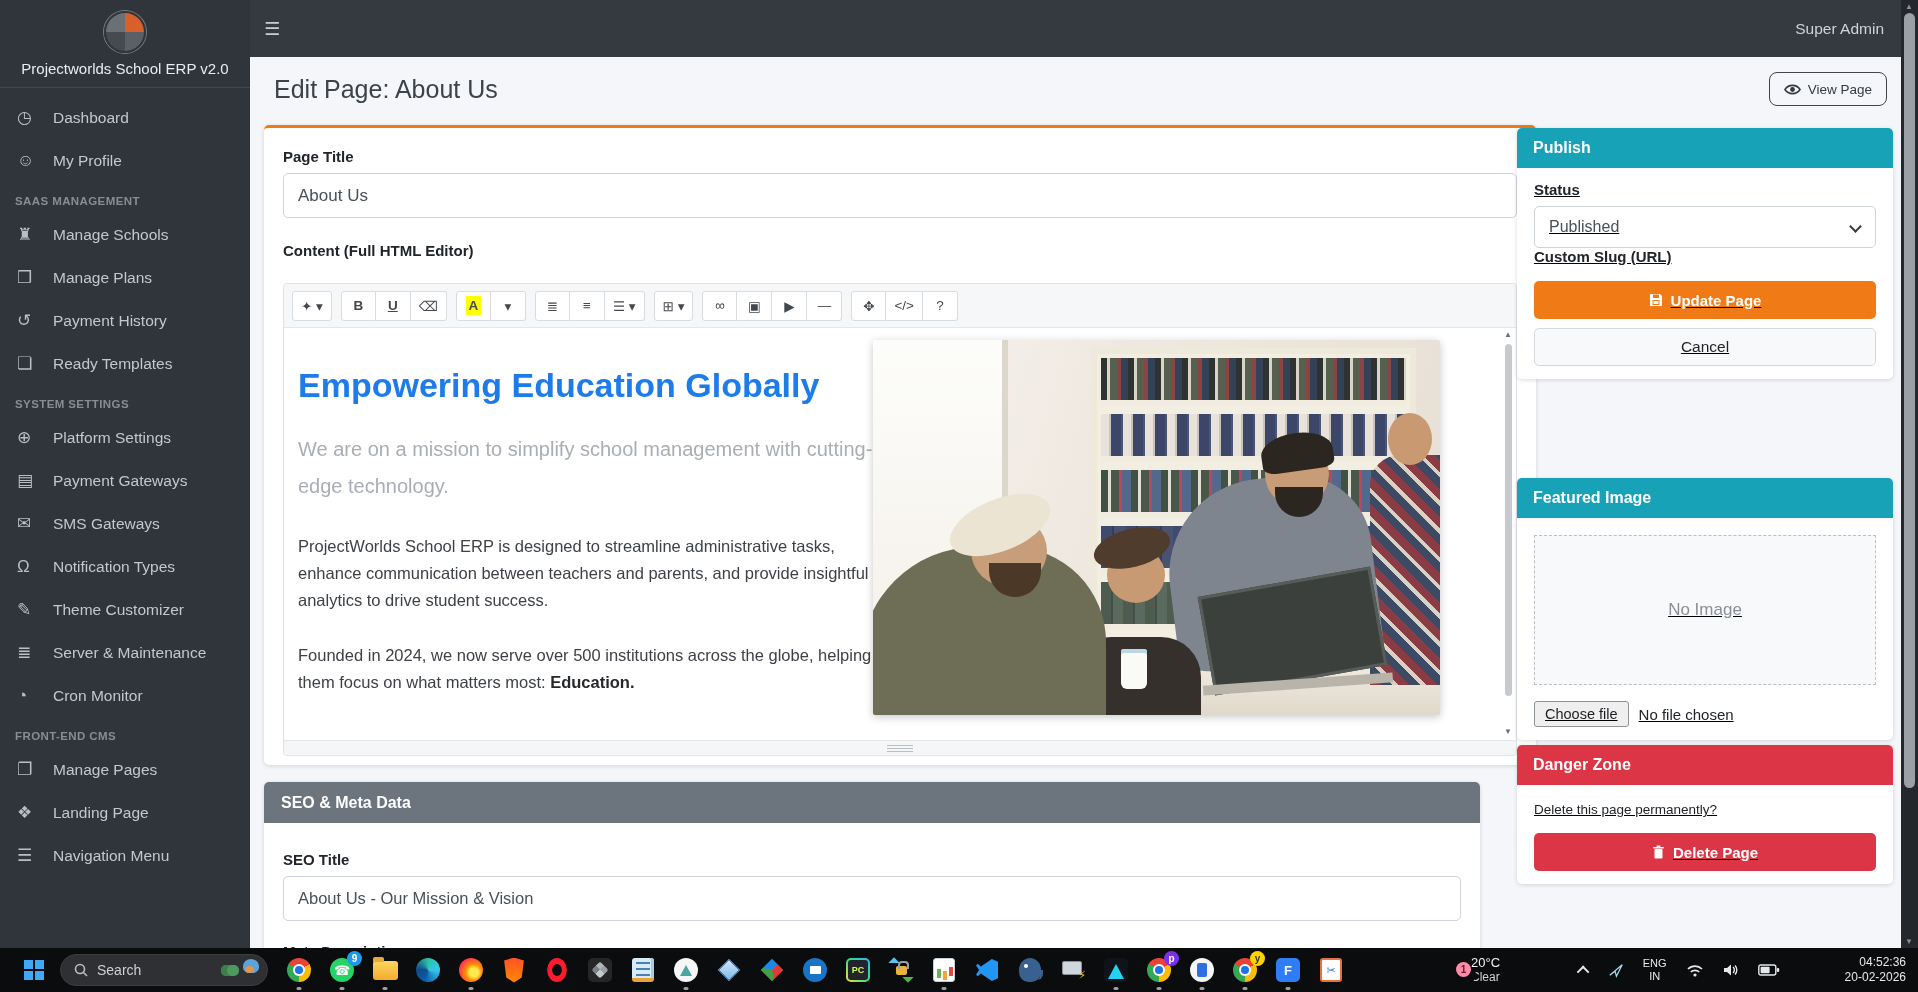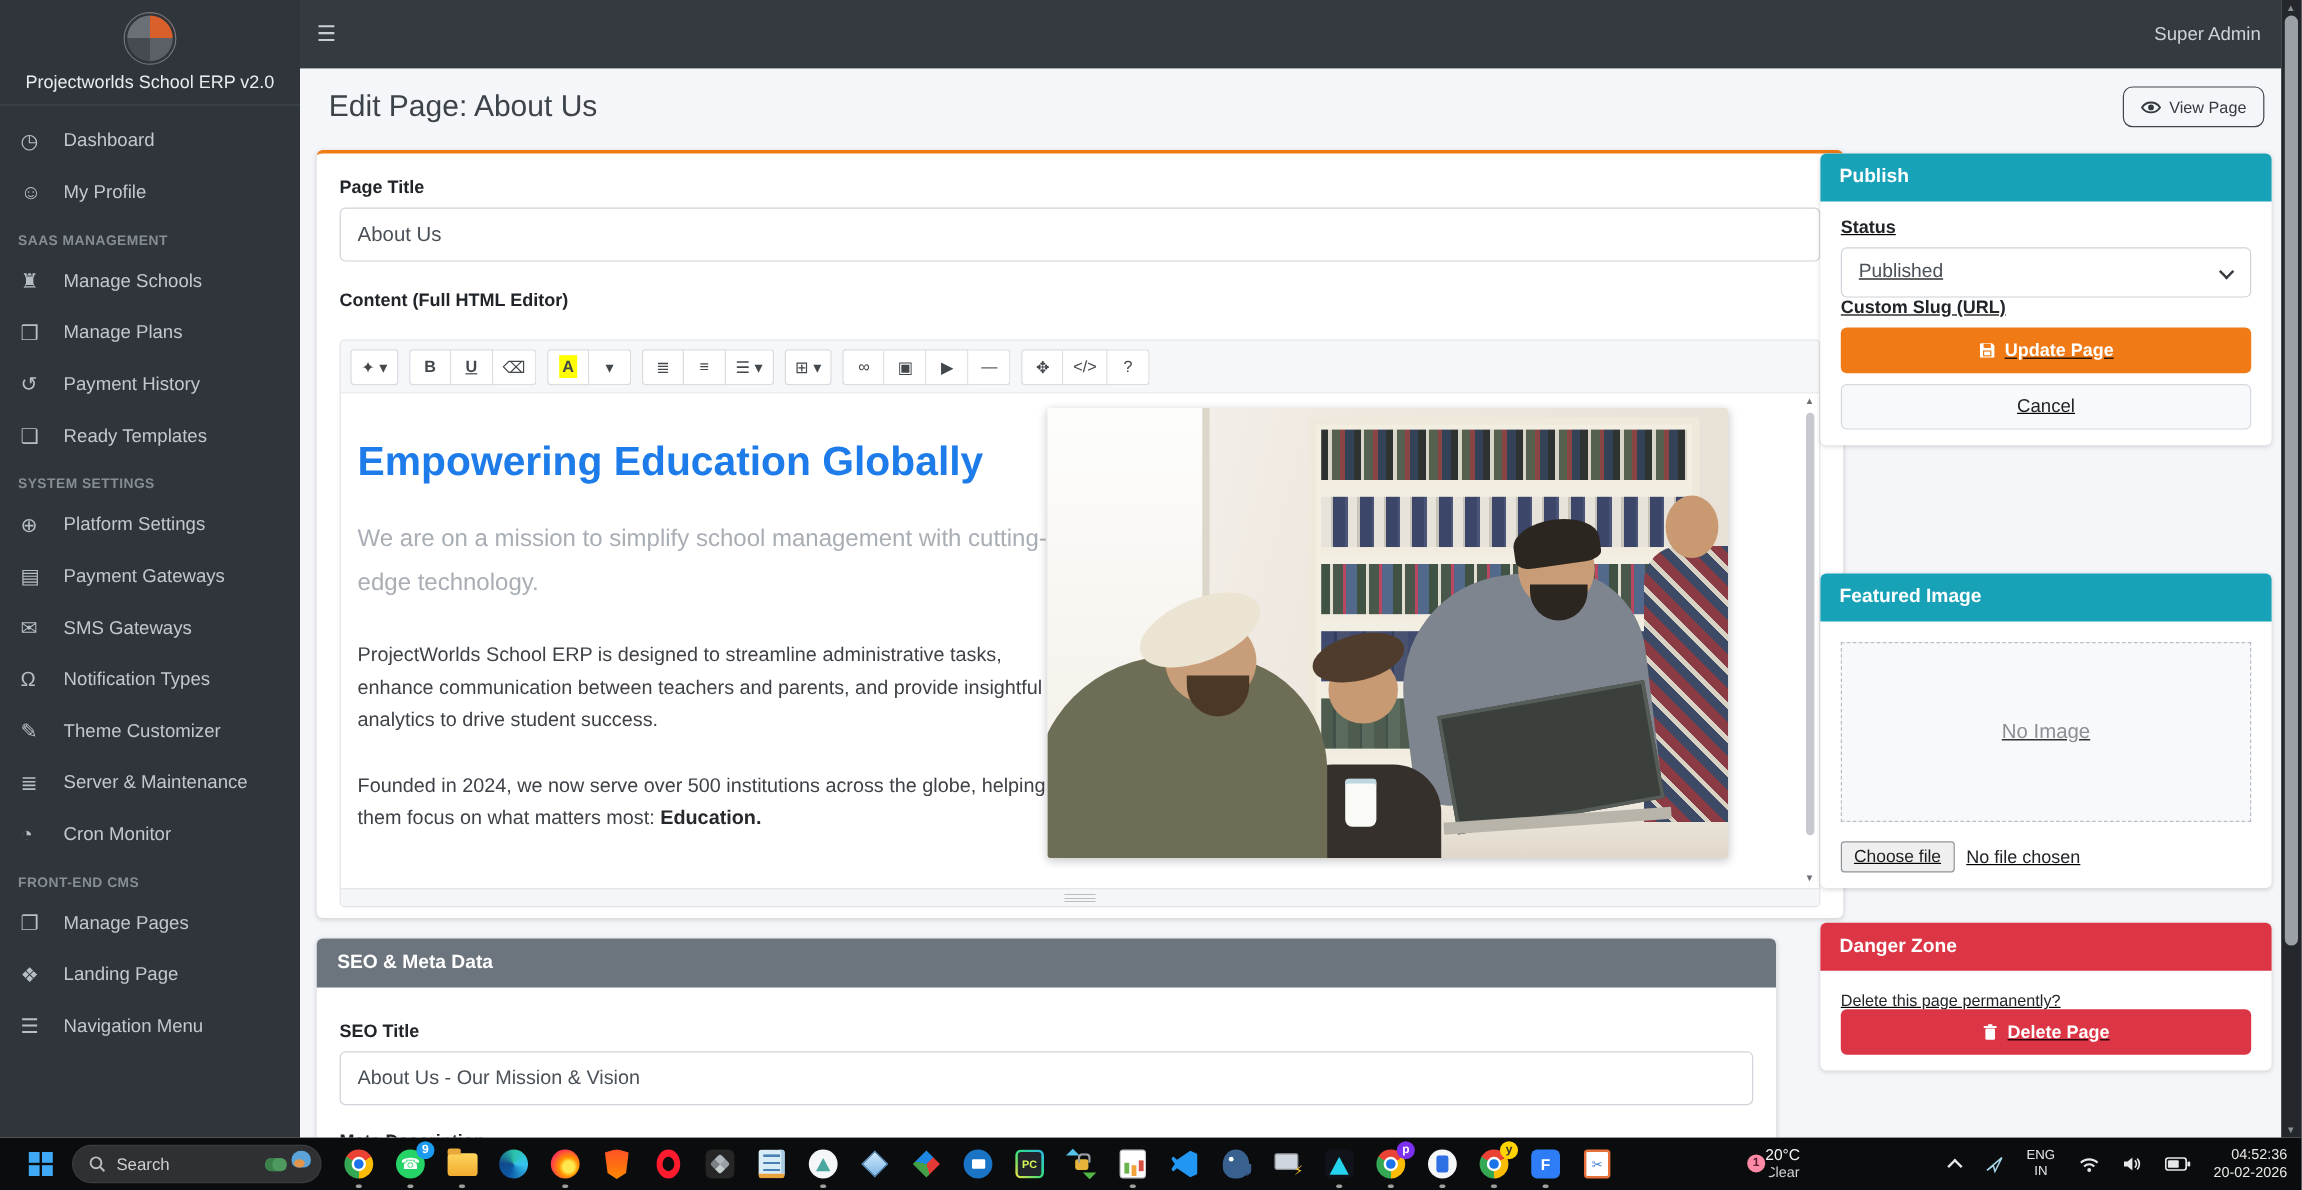--- a/index.html
+++ b/index.html
@@ -112,29 +112,29 @@
   .head-teal { background:#17a2b8; } .head-red { background:#dc3545; }
   .card-body { padding:13px 17px;text-decoration:underline; }
   .sel { position:relative; height:42px; border:1px solid #ced4da; border-radius:5px; display:flex; align-items:center;
          padding:0 14px; font-size:16px; color:#495057; cursor:pointer; background:#fff; }
   .sel-chev { position:absolute; right:15px; top:15px; width:9px; height:9px; border-right:2px solid #343a40; border-bottom:2px solid #343a40; transform:rotate(45deg); }
   .slim-input { width:100%; height:42px; border:1px solid #ced4da; border-radius:5px; padding:0 13px; font-size:16px; color:#495057; font-family:inherit; outline:none; }
   .btn { width:100%; height:38px; border:none; border-radius:5px; font-size:15px; font-weight:bold; cursor:pointer;
          display:flex; align-items:center; justify-content:center; gap:8px; font-family:inherit; }
   .btn-orange { background:#f07b16; color:#fff; }
   .btn-light { background:#f8f9fa; color:#212529; border:1px solid #d3d9df; font-weight:normal; font-size:15.5px; }
-  .btn-red { background:#dc3545; color:#fff; } .mt9{margin-top:9px;} .mt16{} .mt18{}
+  .btn-red { background:#dc3545; color:#fff; } .mt9{margin-top:9px;} .mt16{margin-top:16px;} .mt18{}
 
   .feat-card { left:1267px; top:421px; width:376px; }
   .noimg-box { height:150px; margin-top:4px; border:1px dashed #b9bfc6; background:#f8f9fa; display:flex; align-items:center; justify-content:center;
                color:#8a9096; font-size:17px; }
   .file-row { margin-top:16px; display:flex; align-items:center; gap:10px; font-size:15px; color:#212529; }
   .choose-btn { padding:4px 10px; background:#efefef; border:1px solid #8f9499; border-radius:3px; font-size:14.5px; color:#1c1e21; cursor:pointer; font-family:inherit; }
 
-  .danger-card { left:1267px; top:712px; width:376px; }
+  .danger-card { left:1267px; top:688px; width:376px; }
   .danger-text { font-size:13.5px; color:#212529; margin-top:4px; }
 
   
   .pg-scroll { position:absolute; right:0; top:0; width:17px; height:948px; background:#24272b; z-index:30; }
   .pg-scroll::before { content:"▲"; position:absolute; top:2px; left:4px; font-size:8px; color:#8b9096; }
   .pg-scroll::after { content:"▼"; position:absolute; bottom:2px; left:4px; font-size:8px; color:#8b9096; }
   .pg-thumb { position:absolute; left:3px; top:13px; width:11px; height:775px; background:#9aa0a6; border-radius:6px; cursor:grab; }
 
   
   .taskbar { position:absolute; left:0; bottom:0; width:1918px; height:44px; background:#0b0c0d; z-index:50;
@@ -207,21 +207,21 @@
   .moon { position:relative; width:22px; height:22px; border-radius:50%; background:#f5a623; overflow:visible; }
   .moon::after { content:""; position:absolute; left:-5px; top:-5px; width:19px; height:19px; border-radius:50%; background:#0b0c0d; }
   .wx-text { display:flex; flex-direction:column; line-height:15px; }
   .wx-temp { color:#f2f2f2; font-size:13px; }
   .wx-cond { color:#cfd2d6; font-size:12px; }
 
   .tb-tray { margin-left:auto; display:flex; align-items:center; gap:19px; padding-right:12px; }
   .tray-ic { display:flex; align-items:center; justify-content:center; cursor:pointer; }
   .chev-up { width:9px; height:9px; border-left:2px solid #e6e9eb; border-top:2px solid #e6e9eb; transform:rotate(45deg) translateY(2px); }
   .lang { display:flex; flex-direction:column; align-items:center; color:#e6e9eb; font-size:11px; line-height:13px; cursor:pointer; }
-  .clock { display:flex; flex-direction:column; align-items:flex-end; color:#e8e8e8; font-size:12px; line-height:15px; cursor:pointer; }
+  .clock { display:flex; flex-direction:column; align-items:flex-end; color:#e8e8e8; font-size:12px; line-height:15px; cursor:pointer;margin-left:46px; }
 </style>
 </head>
 <body>
 
 <div class="screen">
 
   <aside class="sidebar">
     <div class="brand">
       <div class="logo"></div>
       <div class="brand-name">Projectworlds School ERP v2.0</div>

